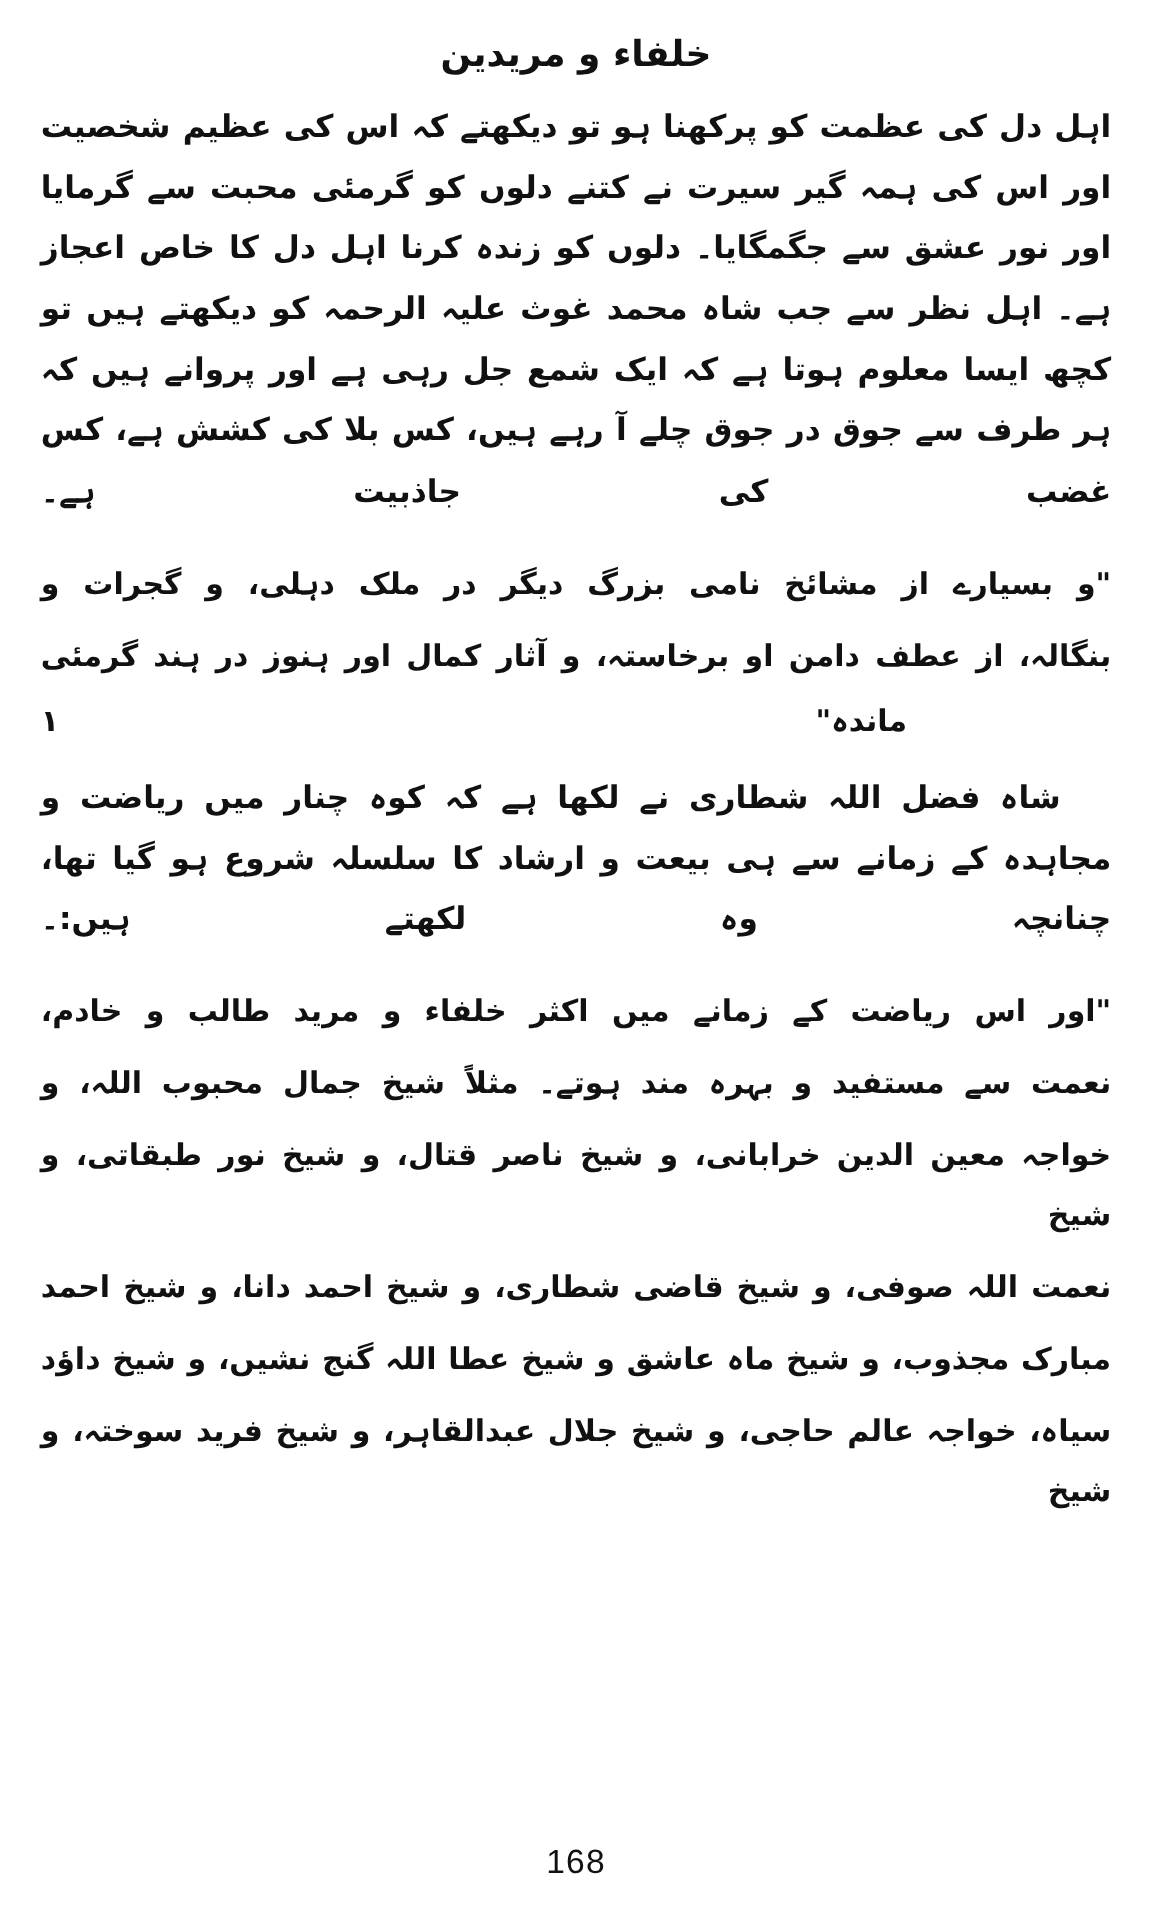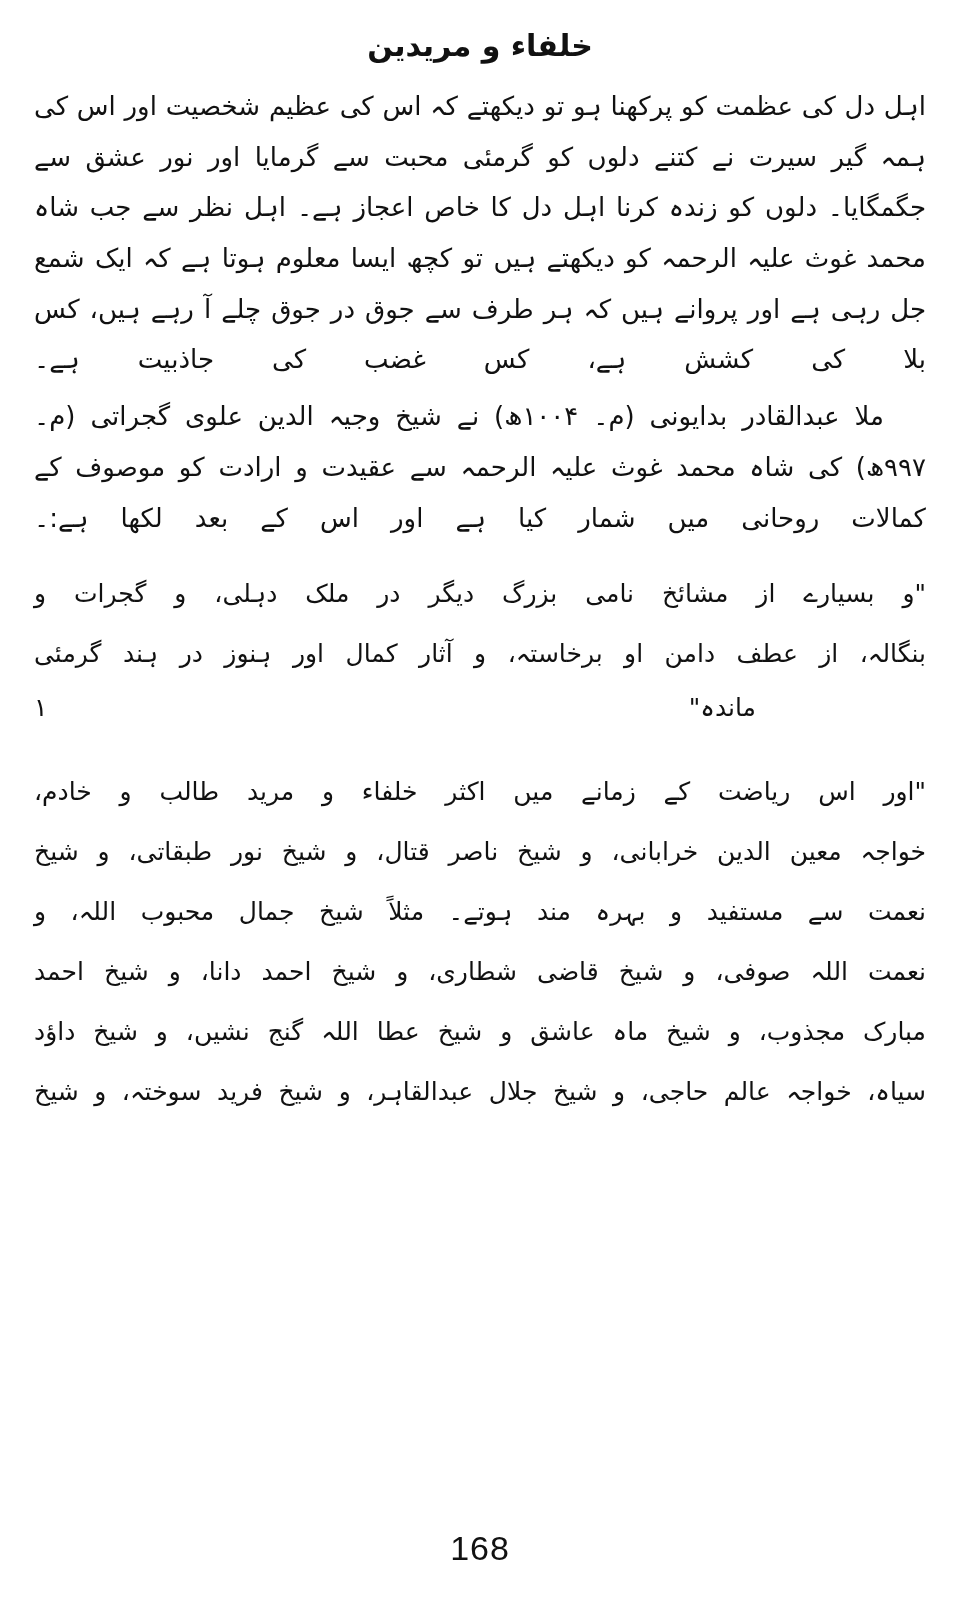--- a/index.html
+++ b/index.html
@@ -30,20 +30,21 @@
     font-weight: 600;
     letter-spacing: 1px;
     margin: 8px 0 18px 0;
     direction: rtl;
     font-family: "DejaVu Sans", sans-serif;
   }
   .body-text {
     direction: rtl;
     text-align: justify;
     text-align-last: justify;
+    font-weight: bold;
   }
   .para {
     font-size: 26px;
     line-height: 1.95;
     margin: 0 0 6px 0;
     text-align: justify;
     text-justify: inter-word;
     direction: rtl;
   }
   .para.indent {
@@ -62,55 +63,55 @@
     line-height: 2.0;
     margin: 10px 0 4px 0;
     direction: rtl;
     text-align: justify;
   }
   .spacer-sm { height: 10px; }
   .page-footer {
     margin-top: auto;
     text-align: center;
     direction: ltr;
-    font-size: 34px;
+    font-size: 28px;
     font-family: "Liberation Sans", sans-serif;
     padding-bottom: 26px;
     letter-spacing: 1px;
   }
 </style>
 </head>
 <body>
 
 <div class="page">
 
   <div class="page-heading">خلفاء و مریدین</div>
 
   <div class="body-text">
 
     <p class="para">اہل دل کی عظمت کو پرکھنا ہو تو دیکھتے کہ اس کی عظیم شخصیت اور اس کی ہمہ گیر سیرت نے کتنے دلوں کو گرمئی محبت سے گرمایا اور نور عشق سے جگمگایا۔ دلوں کو زندہ کرنا اہل دل کا خاص اعجاز ہے۔ اہل نظر سے جب شاہ محمد غوث علیہ الرحمہ کو دیکھتے ہیں تو کچھ ایسا معلوم ہوتا ہے کہ ایک شمع جل رہی ہے اور پروانے ہیں کہ ہر طرف سے جوق در جوق چلے آ رہے ہیں، کس بلا کی کشش ہے، کس غضب کی جاذبیت ہے۔</p>
 
-    <p class="para indent">ملا عبدالقادر بدایونی (م۔ ۱۰۰۴ھ) نے شیخ وجیہ الدین علوی گجراتی (م۔ ۹۹۷ھ) کی شاہ محمد غوث علیہ الرحمہ سے عقیدت و ارادت کو موصوف کے کمالات روحانی میں شمار کیا ہے اور اس کے بعد لکھا ہے:۔</p>
 
     <div class="spacer-sm"></div>
 
     <p class="quote-block">"و بسیارے از مشائخ نامی بزرگ دیگر در ملک دہلی، و گجرات و</p>
 
     <p class="quote-block">بنگالہ، از عطف دامن او برخاستہ، و آثار کمال اور ہنوز در ہند گرمئی</p>
 
     <p class="quote-tail">ماندہ" ۱</p>
 
+    <p class="para indent">شاہ فضل اللہ شطاری نے لکھا ہے کہ کوہ چنار میں ریاضت و مجاہدہ کے زمانے سے ہی بیعت و ارشاد کا سلسلہ شروع ہو گیا تھا، چنانچہ وہ لکھتے ہیں:۔</p>
 
     <div class="spacer-sm"></div>
 
     <p class="quote-block">"اور اس ریاضت کے زمانے میں اکثر خلفاء و مرید طالب و خادم،</p>
 
+    <p class="quote-block">نعمت سے مستفید و بہرہ مند ہوتے۔ مثلاً شیخ جمال محبوب اللہ، و</p>
+
     <p class="quote-block">خواجہ معین الدین خرابانی، و شیخ ناصر قتال، و شیخ نور طبقاتی، و شیخ</p>
-
-    <p class="quote-block">نعمت سے مستفید و بہرہ مند ہوتے۔ مثلاً شیخ جمال محبوب اللہ، و</p>
 
     <p class="quote-block">نعمت اللہ صوفی، و شیخ قاضی شطاری، و شیخ احمد دانا، و شیخ احمد</p>
 
     <p class="quote-block">مبارک مجذوب، و شیخ ماہ عاشق و شیخ عطا اللہ گنج نشیں، و شیخ داؤد</p>
 
     <p class="quote-block">سیاہ، خواجہ عالم حاجی، و شیخ جلال عبدالقاہر، و شیخ فرید سوختہ، و شیخ</p>
 
   </div>
 
   <div class="page-footer">168</div>

